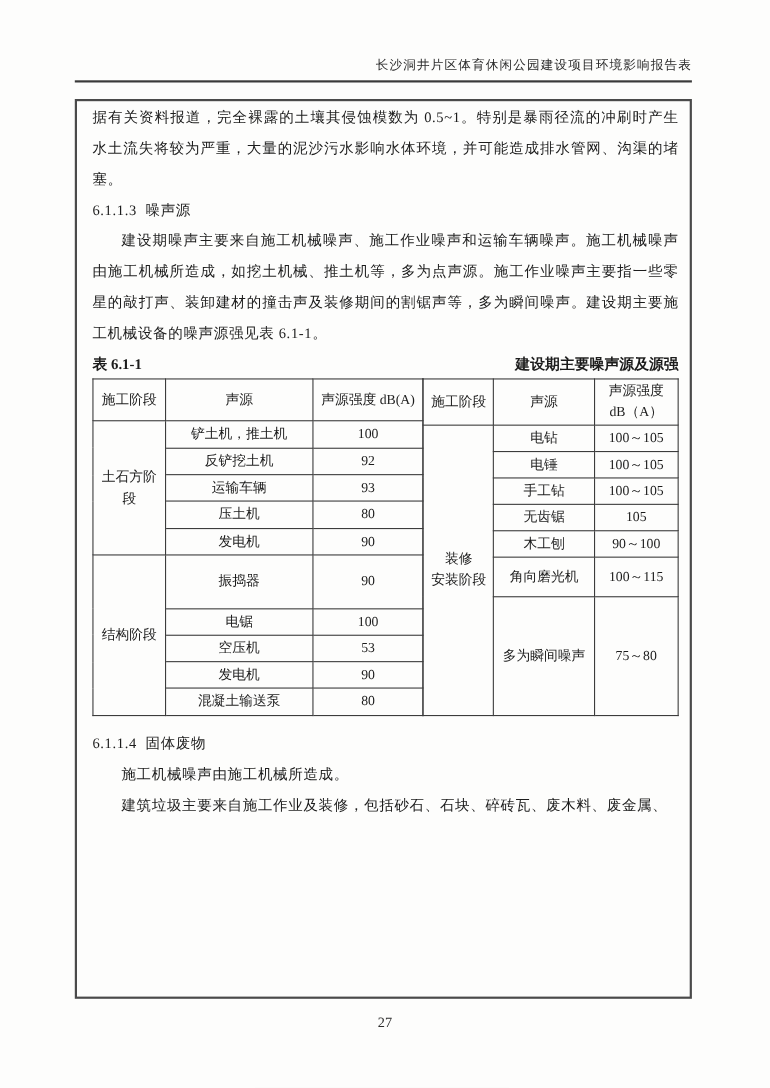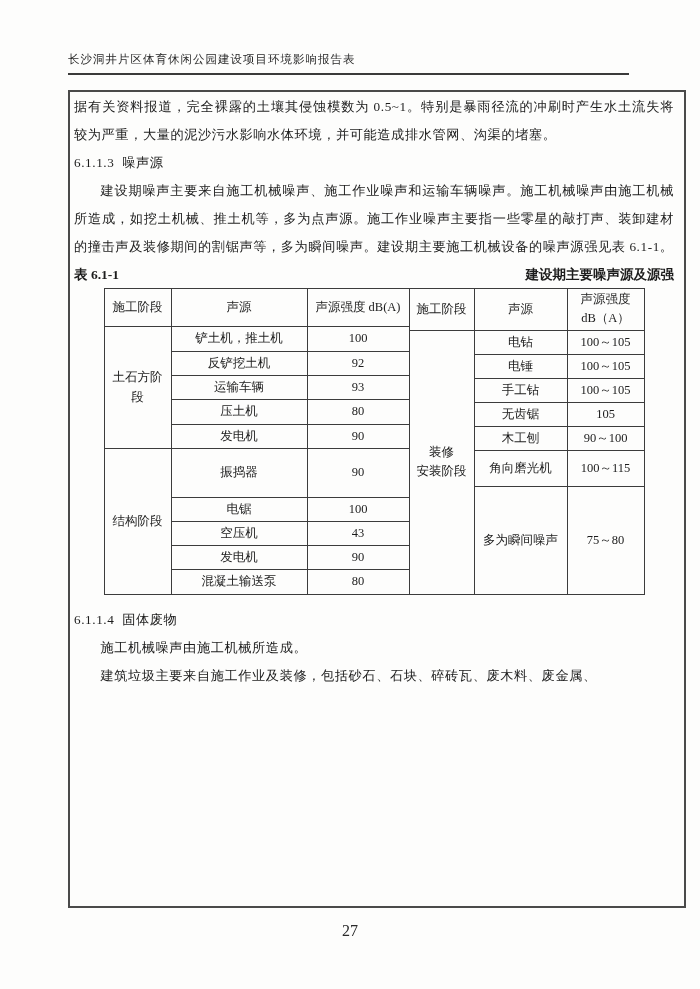--- a/index.html
+++ b/index.html
@@ -9,33 +9,33 @@
     width: 700px; height: 989px;
     margin: 0 auto;
     background: #fdfdfc;
     font-family: "Liberation Serif", "DejaVu Serif", serif;
     color: #1c1c1c;
     overflow: hidden;
   }
   .doc-header {
     position: absolute;
     top: 52px; left: 68px; width: 561px; height: 23px;
-    text-align: left;
+    text-align: right;
     font-size: 11.5px;
     letter-spacing: 1px;
     color: #2a2a2a;
     border-bottom: 2px solid #3a3a3a;
     padding-bottom: 3px;
   }
   .content-box {
     position: absolute;
     top: 90px; left: 68px;
-    width: 618px; height: 818px;
+    width: 561px; height: 818px;
     border: 2px solid #4a4a4a;
-    padding: 1px 10px 0 4px;
+    padding: 1px 10px 0 14px;
     overflow: hidden;
   }
   .para {
     font-size: 13.2px;
     line-height: 28px;
     text-align: justify;
     letter-spacing: 0.6px;
   }
   .para.indent { text-indent: 2em; }
   .sec-heading {
@@ -83,21 +83,21 @@
   .lt-c1 { width: 67px; }
   .lt-c2 { width: 136px; }
   .lt-c3 { width: 102px; }
   .rt-c1 { width: 65px; }
   .rt-c2 { width: 93px; }
   .rt-c3 { width: 77px; }
   .page-number {
     position: absolute;
     top: 922px; left: 0; width: 700px;
     text-align: center;
-    font-size: 16px;
+    font-size: 13px;
     color: #2a2a2a;
   }
 </style>
 </head>
 <body>
 
 <div class="page">
 
   <div class="doc-header">长沙洞井片区体育休闲公园建设项目环境影响报告表</div>
 
@@ -148,21 +148,21 @@
           <td rowspan="5" class="wrapcell">结构阶段</td>
           <td>振捣器</td>
           <td>90</td>
         </tr>
         <tr>
           <td>电锯</td>
           <td>100</td>
         </tr>
         <tr>
           <td>空压机</td>
-          <td>43</td>
+          <td>53</td>
         </tr>
         <tr>
           <td>发电机</td>
           <td>90</td>
         </tr>
         <tr>
           <td>混凝土输送泵</td>
           <td>80</td>
         </tr>
       </tbody>

